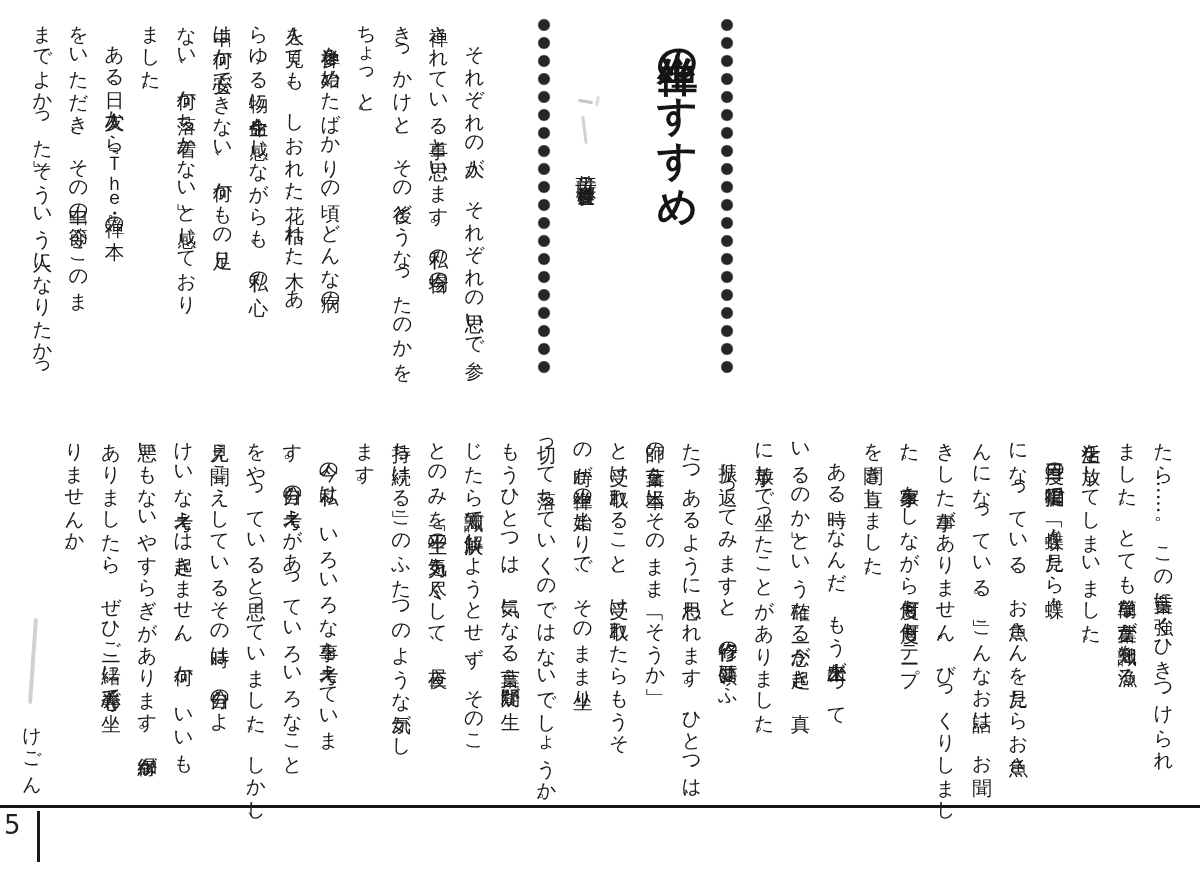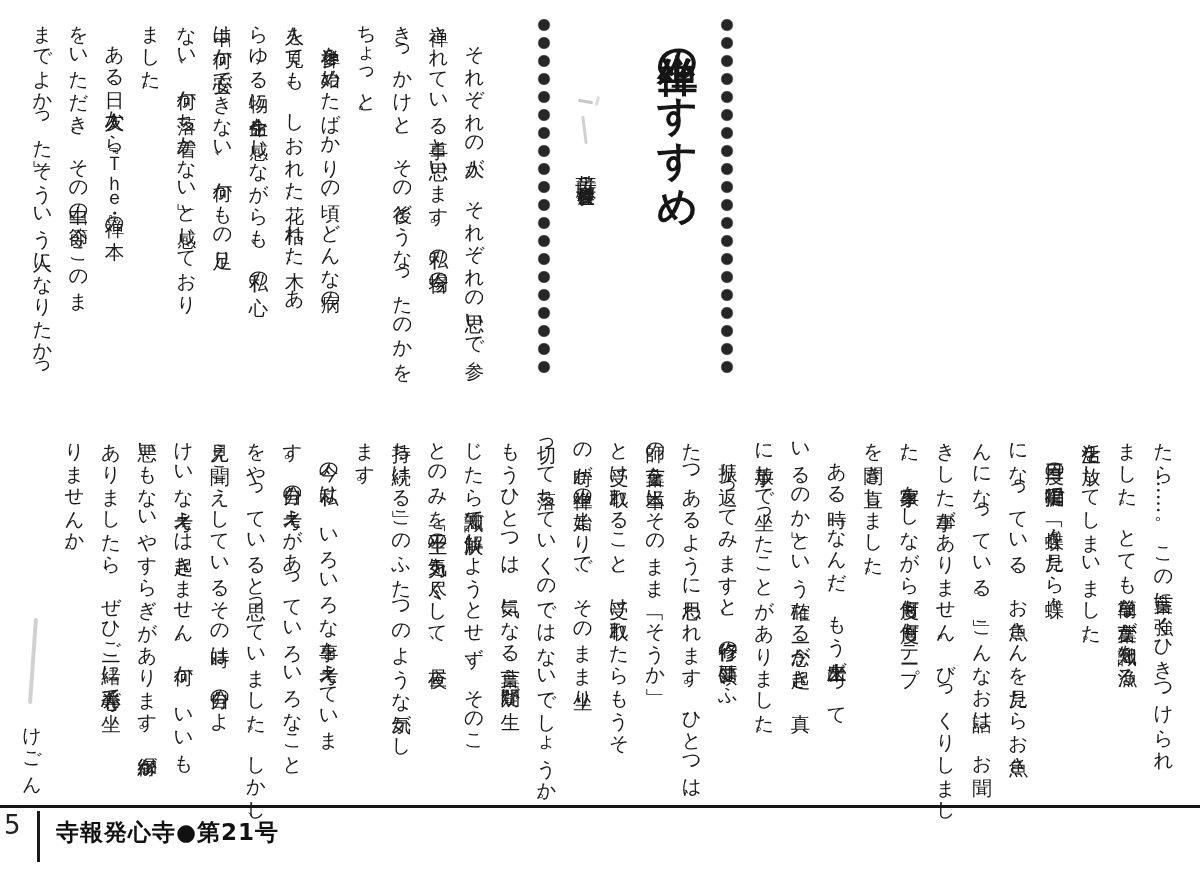--- a/index.html
+++ b/index.html
@@ -166,15 +166,14 @@
   <div id="signature">けごん</div>
 
   <div class="artifact" id="artifact-byline-1"></div>
   <div class="artifact" id="artifact-byline-2"></div>
   <div class="artifact" id="artifact-byline-3"></div>
   <div class="artifact" id="artifact-left-margin"></div>
 
   <div id="footer-rule"></div>
   <div id="page-number">5</div>
   <div id="footer-divider"></div>
-  <div id="footer-publication">寺報発心寺●第21号</div>
 
 </div>
 
 </body></html>

